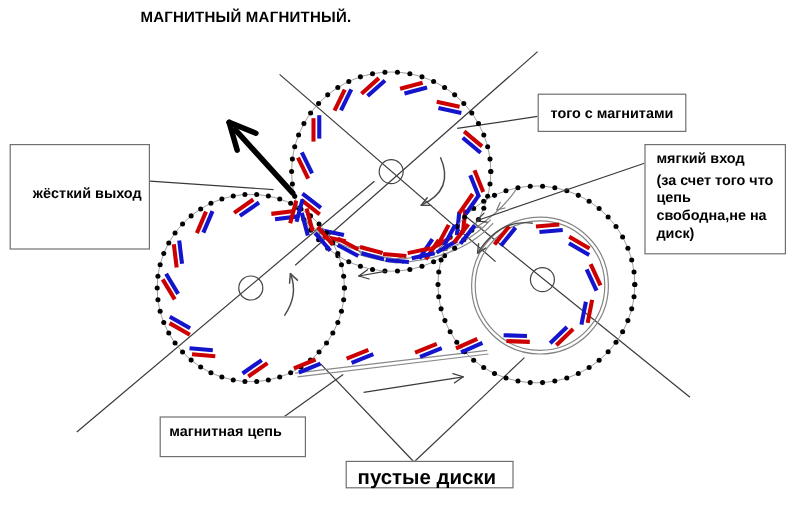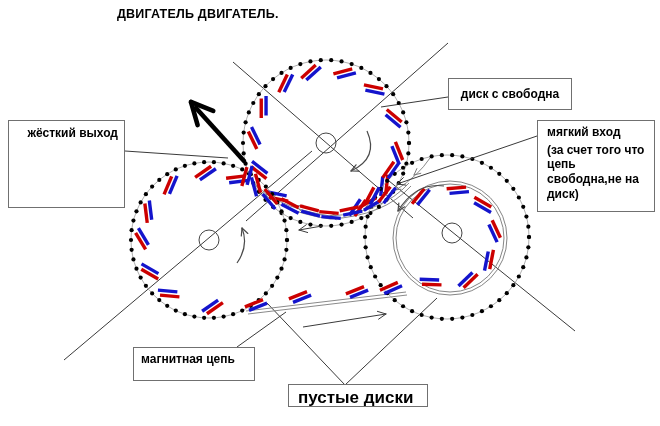--- a/index.html
+++ b/index.html
@@ -4,21 +4,21 @@
 <style>
   html,body{margin:0;padding:0;background:#fff;}
   .stage{position:relative;width:660px;height:426px;background:#ffffff;overflow:hidden;
          font-family:"Liberation Sans","DejaVu Sans",sans-serif;}
   .stage svg{position:absolute;left:0;top:0;}
   .title{position:absolute;left:117px;top:7px;font-size:12.5px;font-weight:bold;color:#000;letter-spacing:.2px;}
   .box{position:absolute;background:#fff;border:1px solid #707070;color:#000;
        font-size:12px;font-weight:bold;line-height:1.22;box-sizing:border-box;}
   .box-disk{left:448px;top:78px;width:124px;height:32px;display:flex;align-items:center;justify-content:center;}
   .box-hard{left:8px;top:120px;width:117px;height:88px;padding:5px 4px 4px 5px;}
-  .box-hard .t{display:block;text-align:right;padding-right:2px;}
+  .box-hard .t{display:block;text-align:right;padding-right:2px;margin-top:28px;}
   .box-soft{left:537px;top:120px;width:118px;height:92px;padding:4px 3px 4px 9px;}
   .box-soft .t{display:block;margin-bottom:3px;}
   .box-chain{left:133px;top:347px;width:122px;height:34px;padding:4px 0 0 7px;}
   .box-empty{left:288px;top:384px;width:140px;height:23px;padding:3px 0 0 9px;font-size:17px;}
 </style>
 </head>
 <body>
 
 <div class="stage">
 
@@ -394,24 +394,24 @@
       <line x1="242" y1="228" x2="241.30275405801873" y2="235.96955758473396" stroke="#4a4a4a" stroke-width="1.2" stroke-linecap="round" fill="none"></line>
       <line x1="242" y1="228" x2="247.85082961295336" y2="233.45598688049998" stroke="#4a4a4a" stroke-width="1.2" stroke-linecap="round" fill="none"></line>
       <path d="M 444,186 Q 416,182 398,211" fill="none" stroke="#4a4a4a" stroke-width="1.2"></path>
       <line x1="398" y1="211" x2="404.7843847692514" y2="206.76064588613434" stroke="#4a4a4a" stroke-width="1.2" stroke-linecap="round" fill="none"></line>
       <line x1="398" y1="211" x2="398.83622770614124" y2="203.04382483705382" stroke="#4a4a4a" stroke-width="1.2" stroke-linecap="round" fill="none"></line>
       <line x1="244" y1="161" x2="196" y2="108" stroke="#000000" stroke-width="4.6" stroke-linecap="round"></line>
       <line x1="191" y1="102" x2="197.61529653960798" y2="125.07028070251965" stroke="#000000" stroke-width="4.6" stroke-linecap="round" fill="none"></line>
       <line x1="191" y1="102" x2="213.2524125096029" y2="110.99055824198189" stroke="#000000" stroke-width="4.6" stroke-linecap="round" fill="none"></line>
     </svg>
 
-  <div class="title">ДВИГАТЕЛЬ ДВИГАТЕЛЬ.</div>
+  <div class="title">МАГНИТНЫЙ МАГНИТНЫЙ.</div>
 
   <div class="box box-disk">
-    <span>диск с свободна</span>
+    <span>того с магнитами</span>
   </div>
 
   <div class="box box-hard">
     <span class="t">жёсткий выход</span>
   </div>
 
   <div class="box box-soft">
     <span class="t">мягкий вход</span>
     <span>(за счет того что цепь свободна,не на диск)</span>
   </div>

